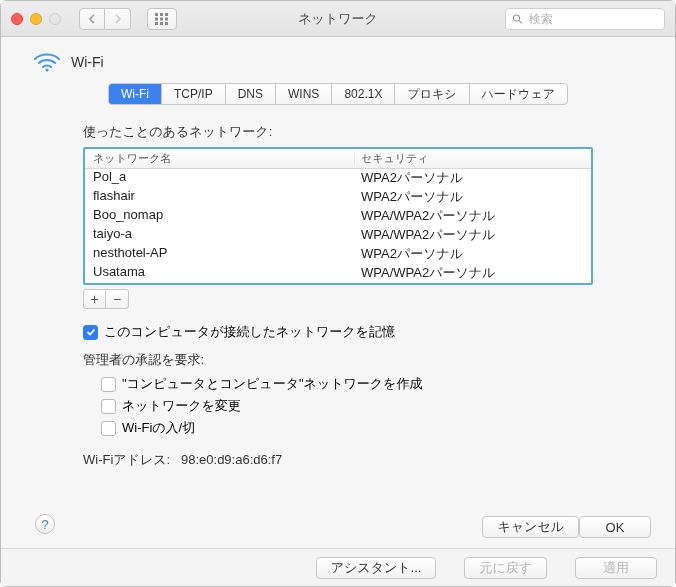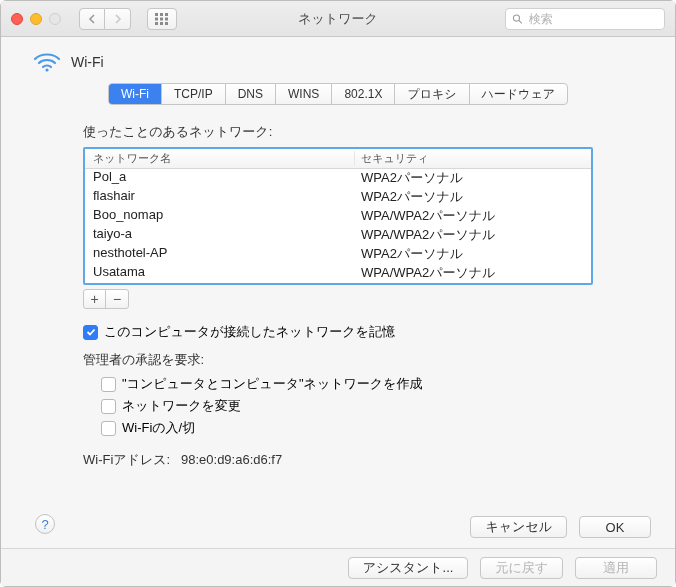--- a/index.html
+++ b/index.html
@@ -109,38 +109,38 @@
   }
   .mac-check.checked{ background:#2f7df6; border-color:#2f7df6;}
   .mac-check svg{display:none;}
   .mac-check.checked svg{display:block;}
 
   .sub-label{ font-size:13px; margin-top:10px; color:#333;}
   .indent{ padding-left:18px; display:flex; flex-direction:column; gap:4px; margin-top:6px;}
   .addr-row{ margin-top:14px; font-size:13px; color:#333;}
 
   .bottom-sheet-btns{
-    position:absolute; right:24px; bottom:48px; display:flex; gap:12px;
+    position:absolute; right:24px; bottom:48px; display:flex; 
   }
   .help-btn{
     position:absolute; left:34px; bottom:52px;
     width:20px;height:20px;border:1px solid #c2c2c2;border-radius:50%;
     background:linear-gradient(#fff,#f0f0f0); color:#3b7dd8; font-size:13px;
     display:flex; align-items:center; justify-content:center;
   }
   .mac-btn{
     height:22px; min-width:82px; padding:0 14px;
     border:1px solid #c7c7c7; border-radius:4px;
     background:linear-gradient(#ffffff,#f2f2f2);
     font-size:13px; color:#333; display:flex; align-items:center; justify-content:center;
   }
   .footer-bar{
     height:38px; border-top:1px solid #d7d7d7;
     display:flex; align-items:center; justify-content:flex-end;
-    gap:12px; padding:0 18px;
+    gap:28px; padding:0 18px;
     background: #f4f4f4;
   }
   .footer-bar .mac-btn.disabled{ color:#b5b5b5; }
   .window{ position:relative; }
 </style>
 </head>
 <body>
 
 <div class="window">
 

